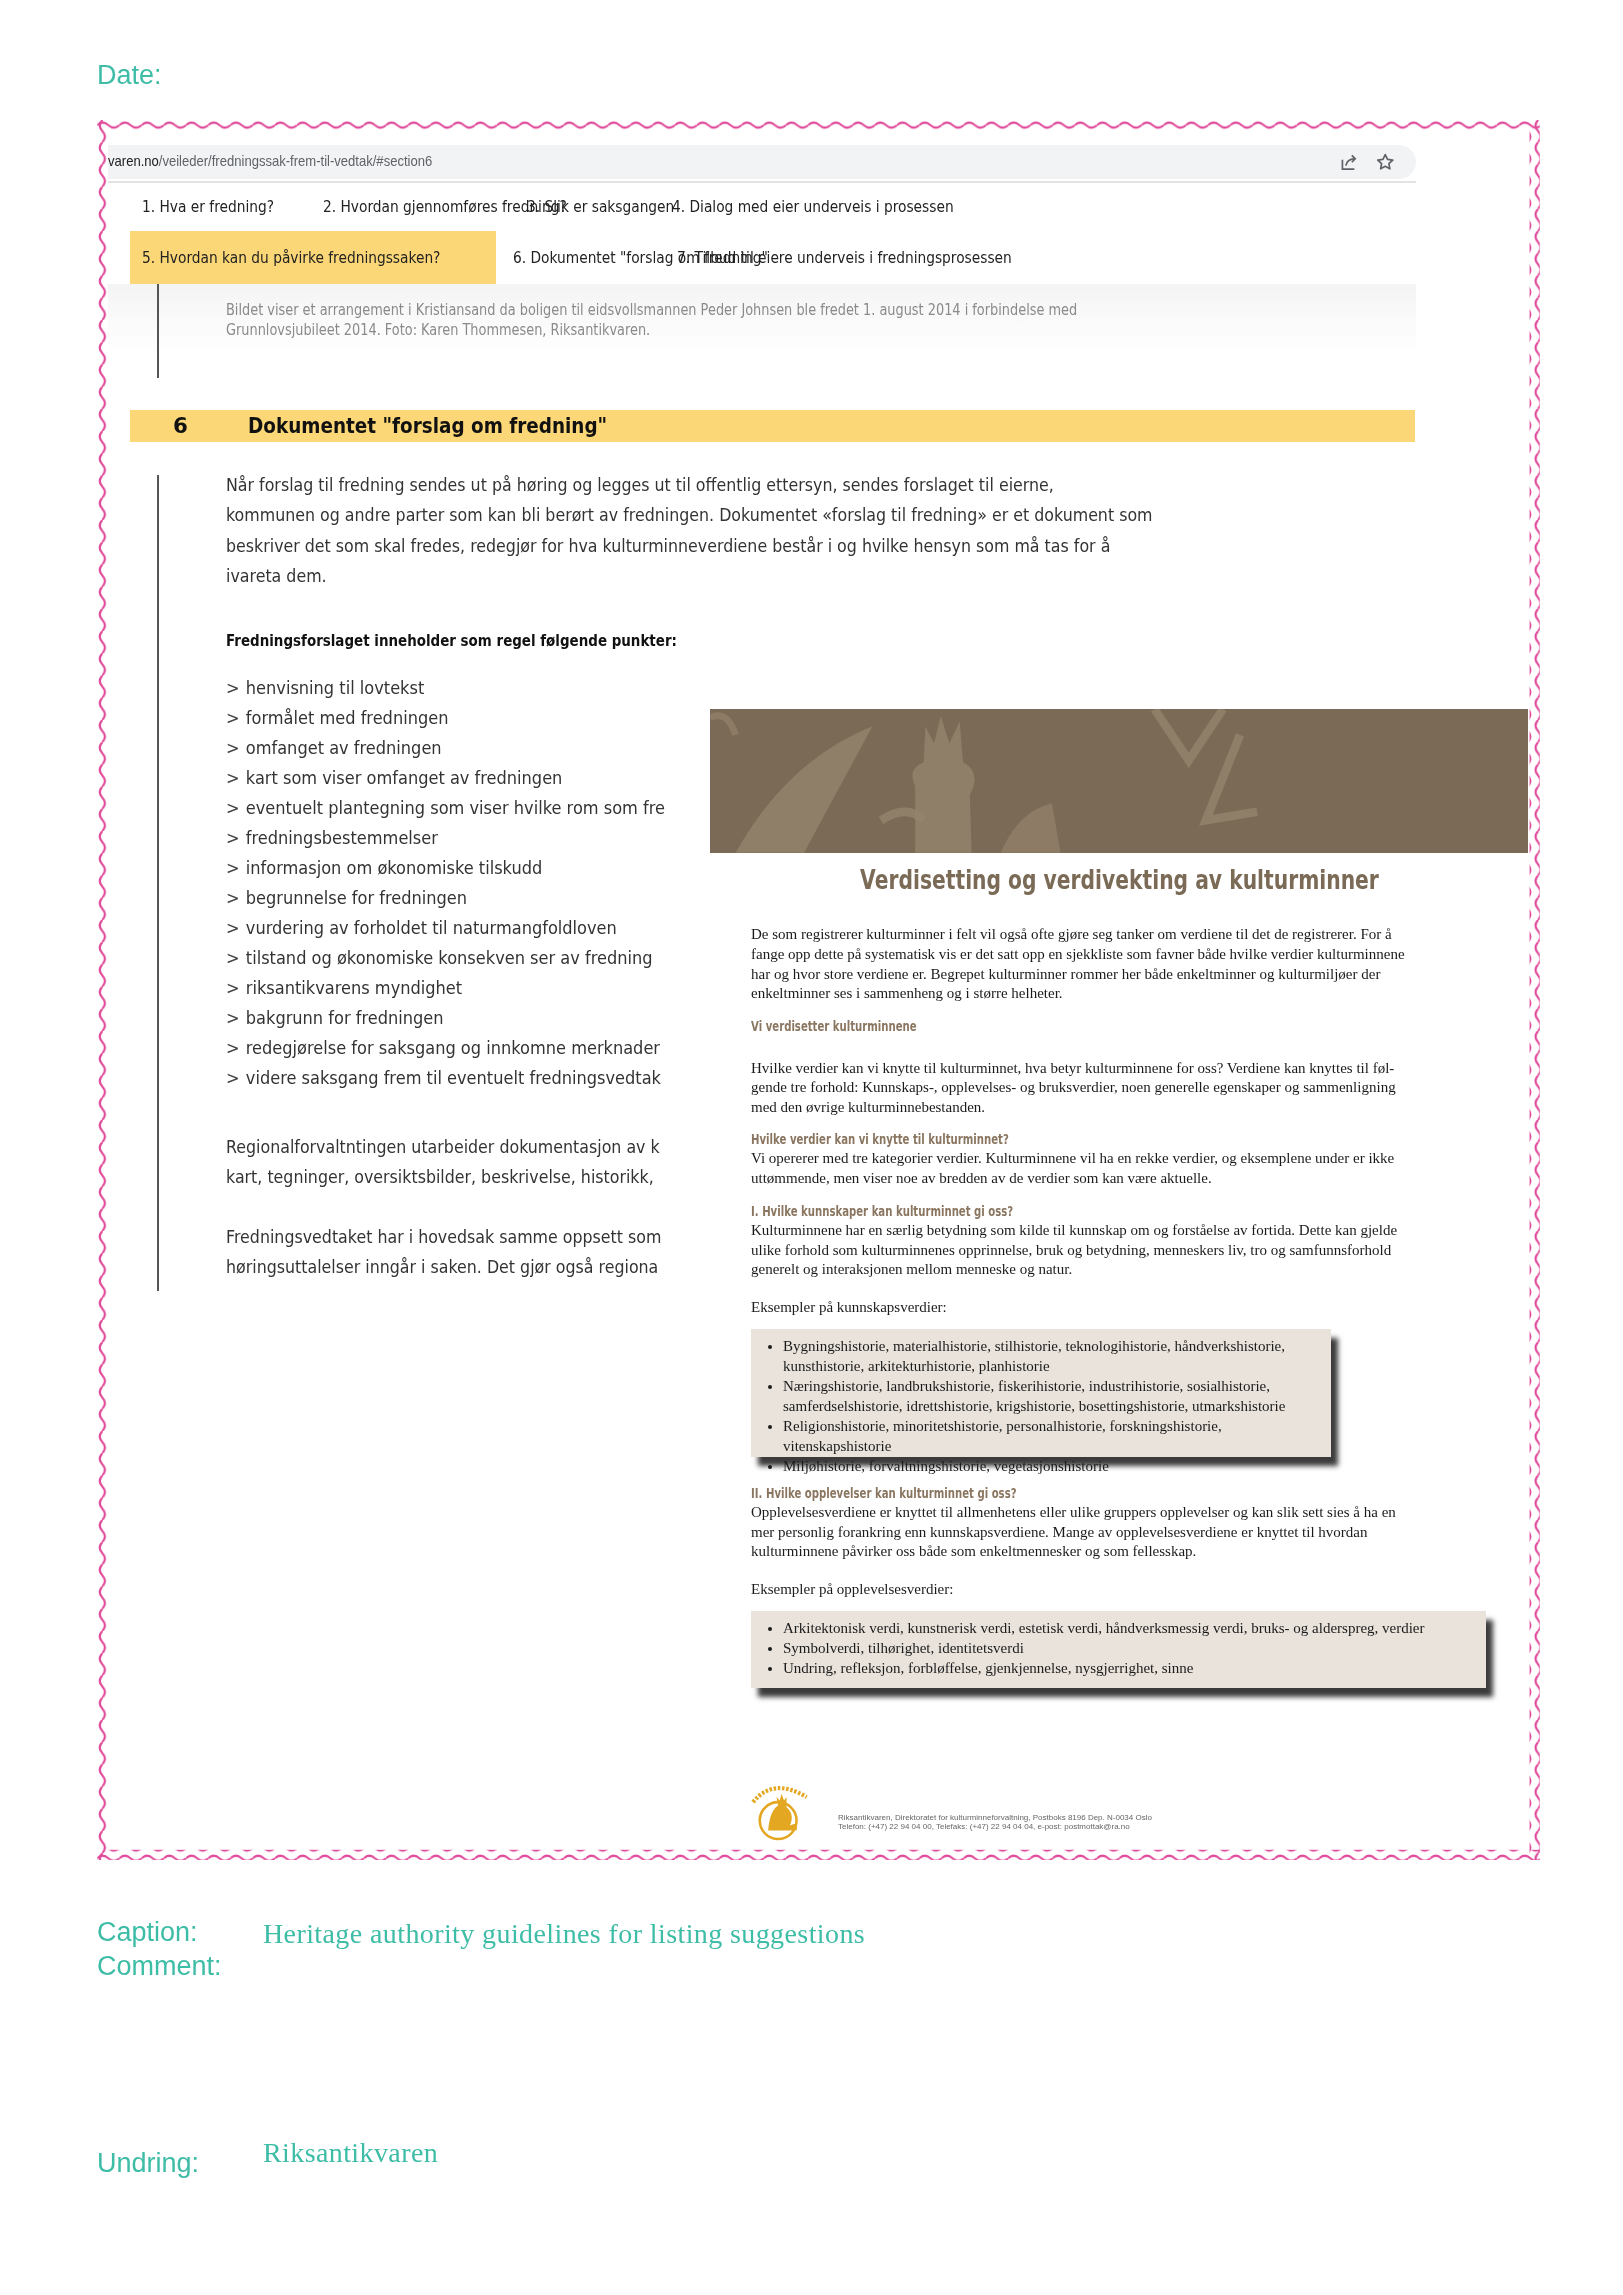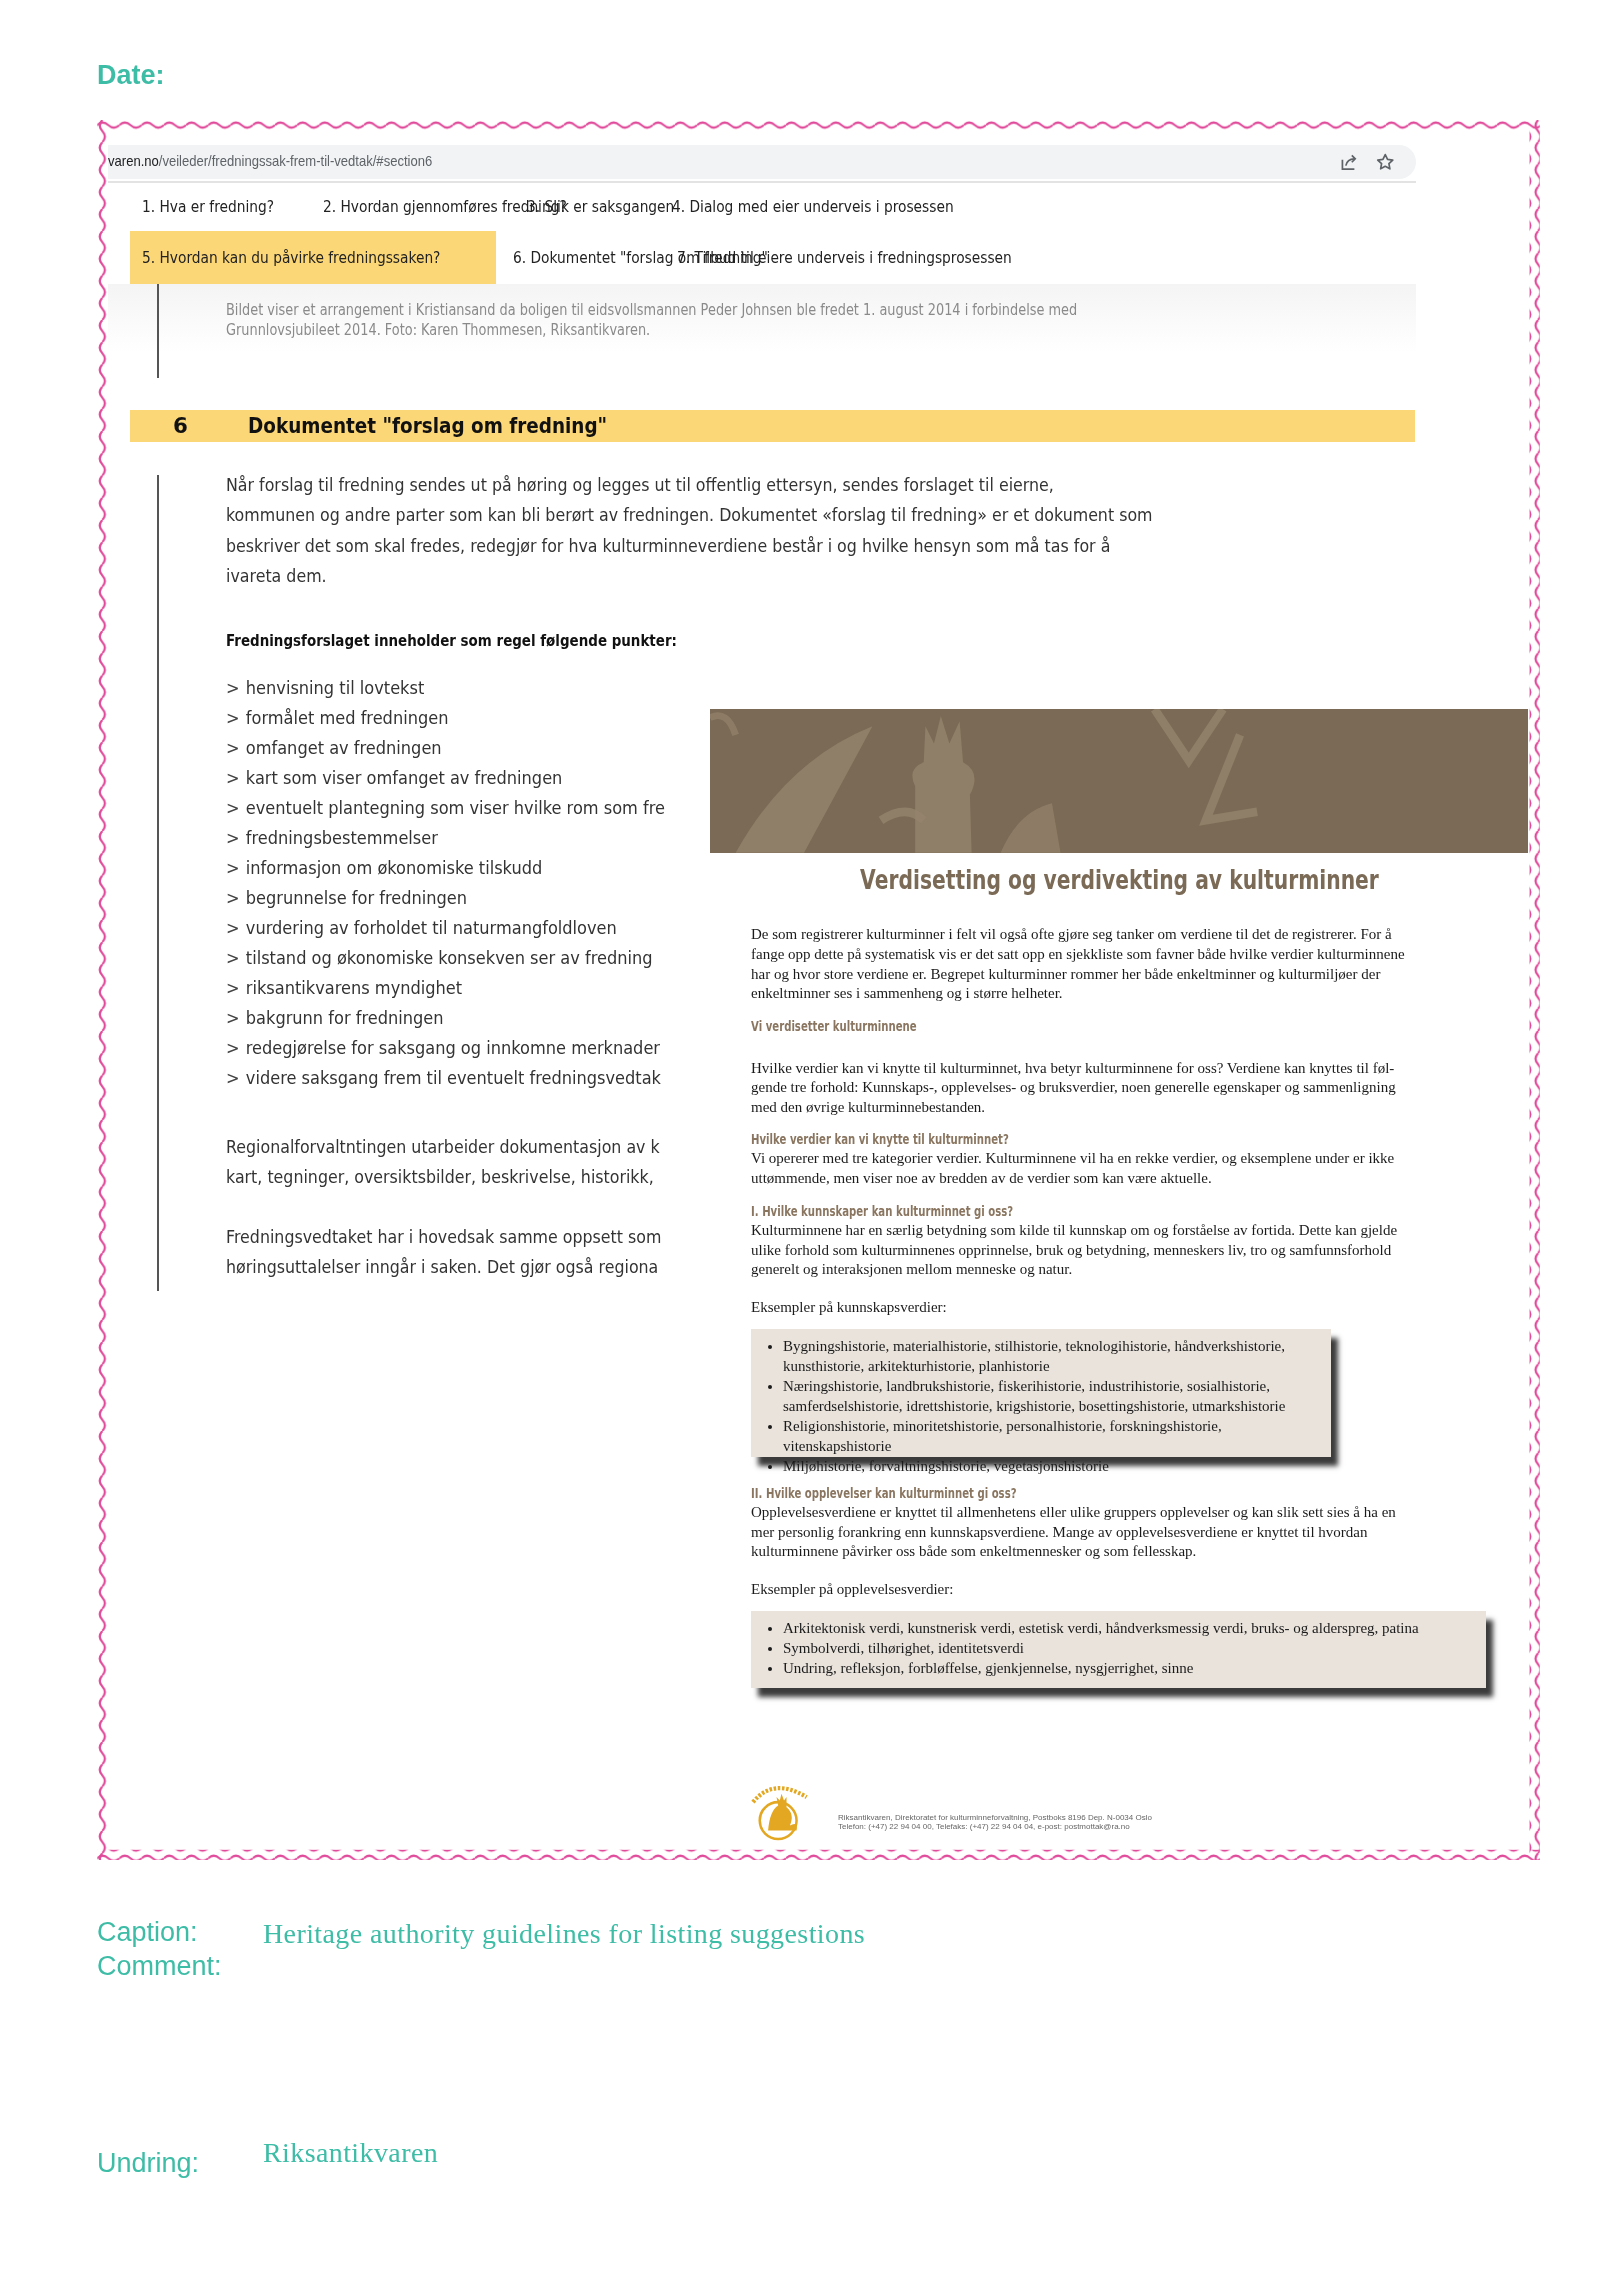--- a/index.html
+++ b/index.html
@@ -35,21 +35,21 @@
   .dh{position:absolute;left:41px;font-family:"DejaVu Sans",sans-serif;font-weight:bold;font-size:13.7px;color:#8a7660;transform:scaleX(0.74);transform-origin:left;white-space:nowrap;}
   .dbox{position:absolute;left:41px;width:580px;background:#e9e3dc;box-shadow:6.8px 8.5px 5.1px #3b3b3b;}
   .dbox ul{margin:0;padding:6.8px 0 0 32px;}
   .dbox li{font-family:"Liberation Serif",serif;font-size:15px;color:#1b1b1b;line-height:20px;}
   .footer-logo{position:absolute;left:38px;top:1068px;width:67px;height:67px;}
   .ftext{position:absolute;left:128px;font-family:"Liberation Sans",sans-serif;font-size:8px;color:#666;white-space:nowrap;}
 </style>
 </head>
 <body>
 
-<div class="label" style="left:97px;top:60px;font-weight:bold;">Date:</div>
+<div class="label" style="left:97px;top:60px;">Date:</div>
 
 <div id="frame">
   <svg class="border" width="1443" height="1740" viewBox="0 0 1688 2036">
     <defs>
       <pattern id="wh" width="26" height="12" patternUnits="userSpaceOnUse">
         <path d="M0 6 Q6.5 0 13 6 T26 6" fill="none" stroke="#e04a9a" stroke-width="2.5"></path>
       </pattern>
       <pattern id="wv" width="12" height="26" patternUnits="userSpaceOnUse">
         <path d="M6 0 Q0 6.5 6 13 T6 26" fill="none" stroke="#e04a9a" stroke-width="2.5"></path>
       </pattern>
@@ -169,21 +169,21 @@
     </div>
 
     <div class="dh" style="top:776px;">II. Hvilke opplevelser kan kulturminnet gi oss?</div>
     <div class="dp" style="top:793px;">Opplevelsesverdiene er knyttet til allmenhetens eller ulike gruppers opplevelser og kan slik sett sies å ha en</div>
     <div class="dp" style="top:813px;">mer personlig forankring enn kunnskapsverdiene. Mange av opplevelsesverdiene er knyttet til hvordan</div>
     <div class="dp" style="top:832px;">kulturminnene påvirker oss både som enkeltmennesker og som fellesskap.</div>
 
     <div class="dp" style="top:870px;">Eksempler på opplevelsesverdier:</div>
     <div class="dbox" style="top:902px;height:77px;width:735px;overflow:hidden;">
       <ul>
-        <li style="white-space:nowrap;">Arkitektonisk verdi, kunstnerisk verdi, estetisk verdi, håndverksmessig verdi, bruks- og alderspreg, patina</li>
+        <li style="white-space:nowrap;">Arkitektonisk verdi, kunstnerisk verdi, estetisk verdi, håndverksmessig verdi, bruks- og alderspreg, verdier</li>
         <li>Symbolverdi, tilhørighet, identitetsverdi</li>
         <li>Undring, refleksjon, forbløffelse, gjenkjennelse, nysgjerrighet, sinne</li>
       </ul>
     </div>
 
     <svg class="footer-logo" viewBox="0 0 80 80">
       <circle cx="36" cy="52" r="22" fill="none" stroke="#e3a721" stroke-width="3"></circle>
       <path d="M24 64 Q26 40 36 34 L34 24 L38 28 L40 20 L43 28 L46 24 L46 36 Q56 44 50 58 Q60 52 58 64 Z" fill="#e3a721"></path>
       <path d="M6 30 Q30 0 70 24" fill="none" stroke="#e3a721" stroke-width="5" stroke-dasharray="3 2"></path>
     </svg>

